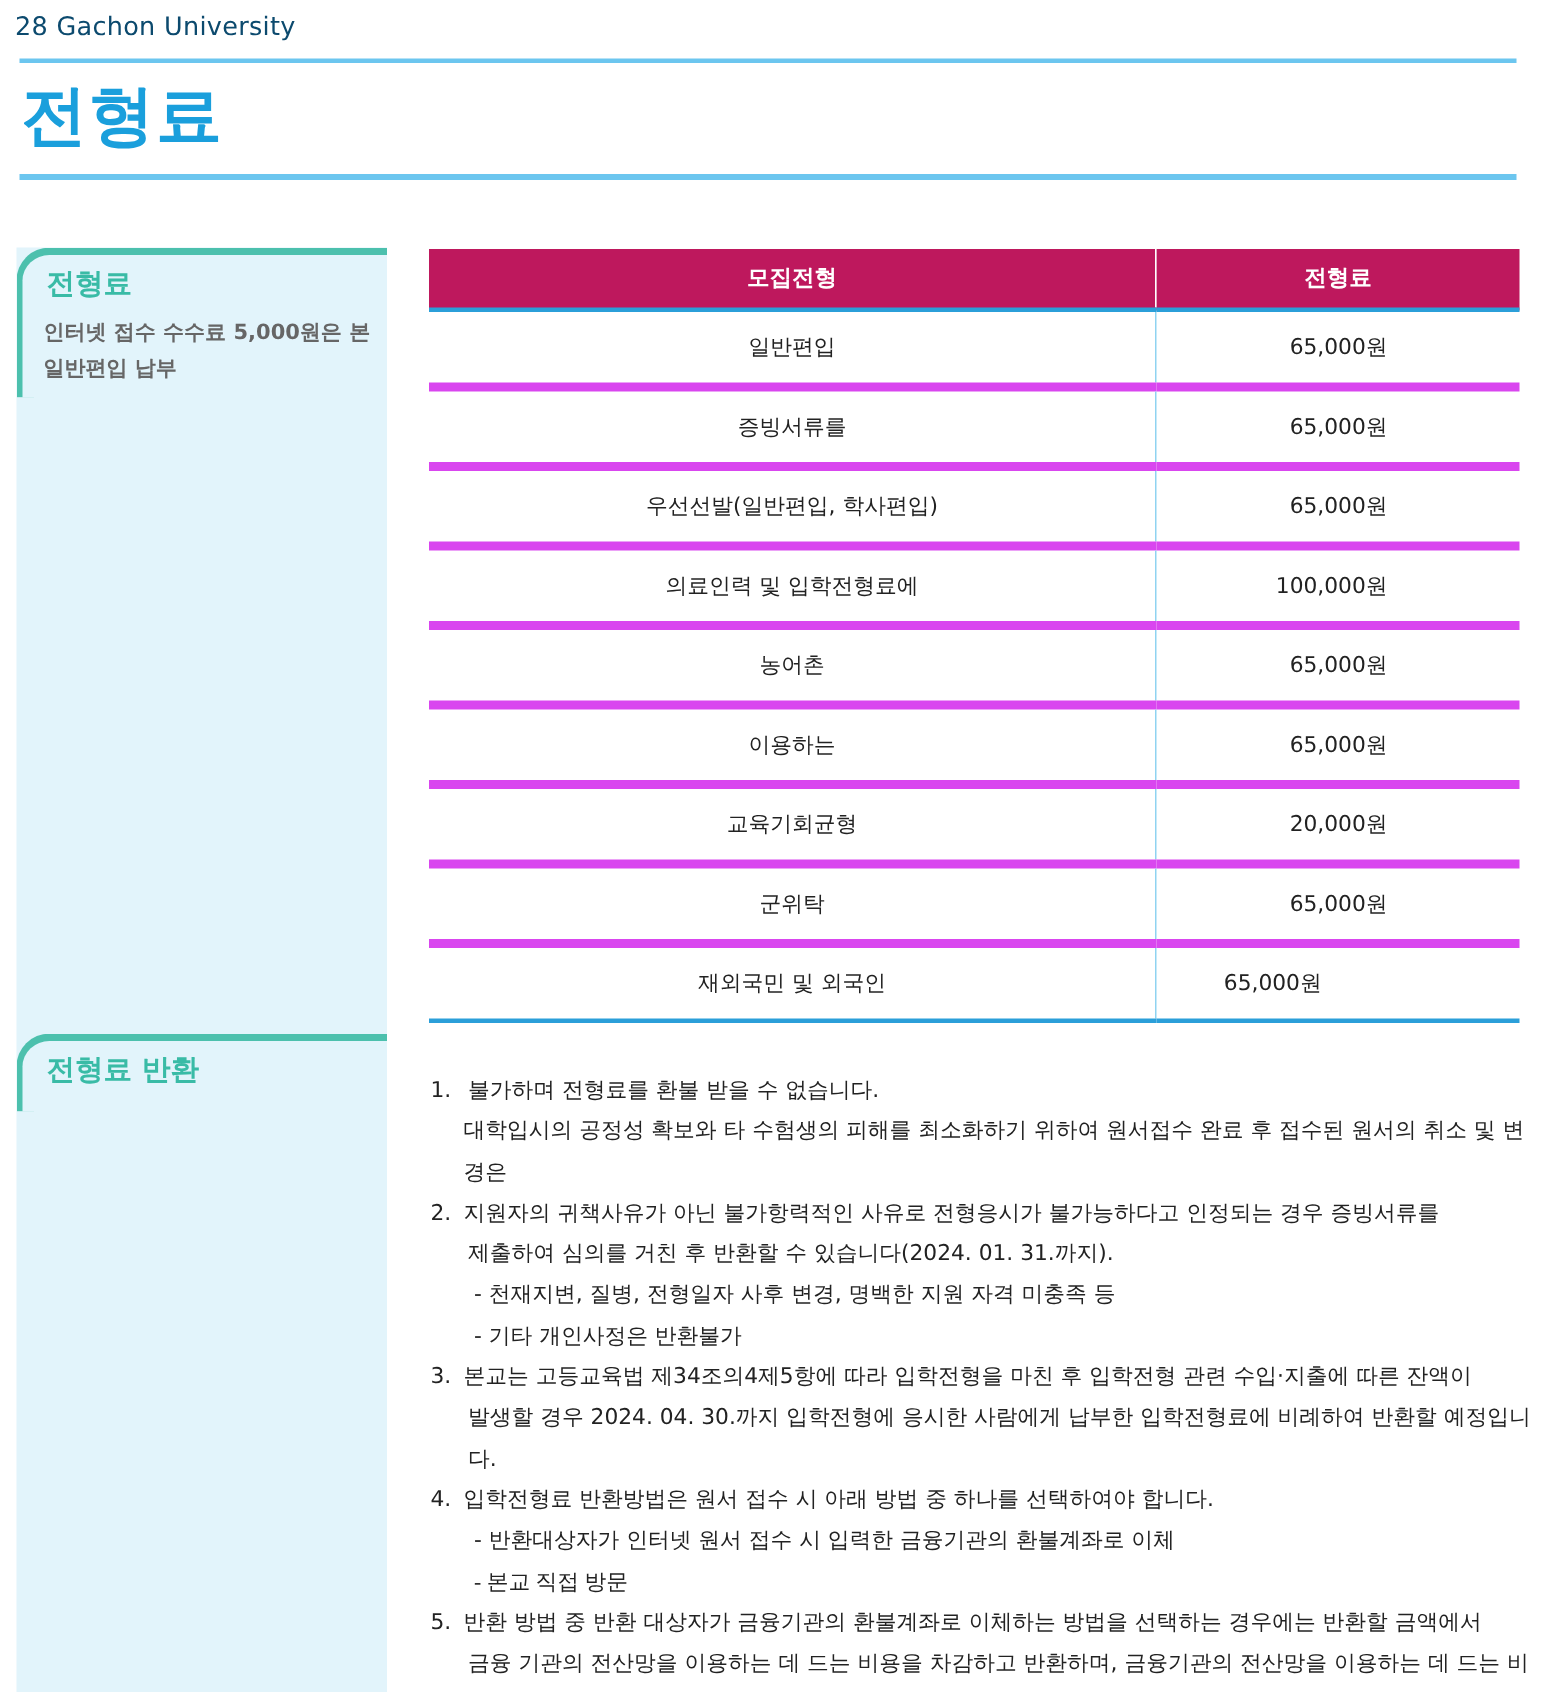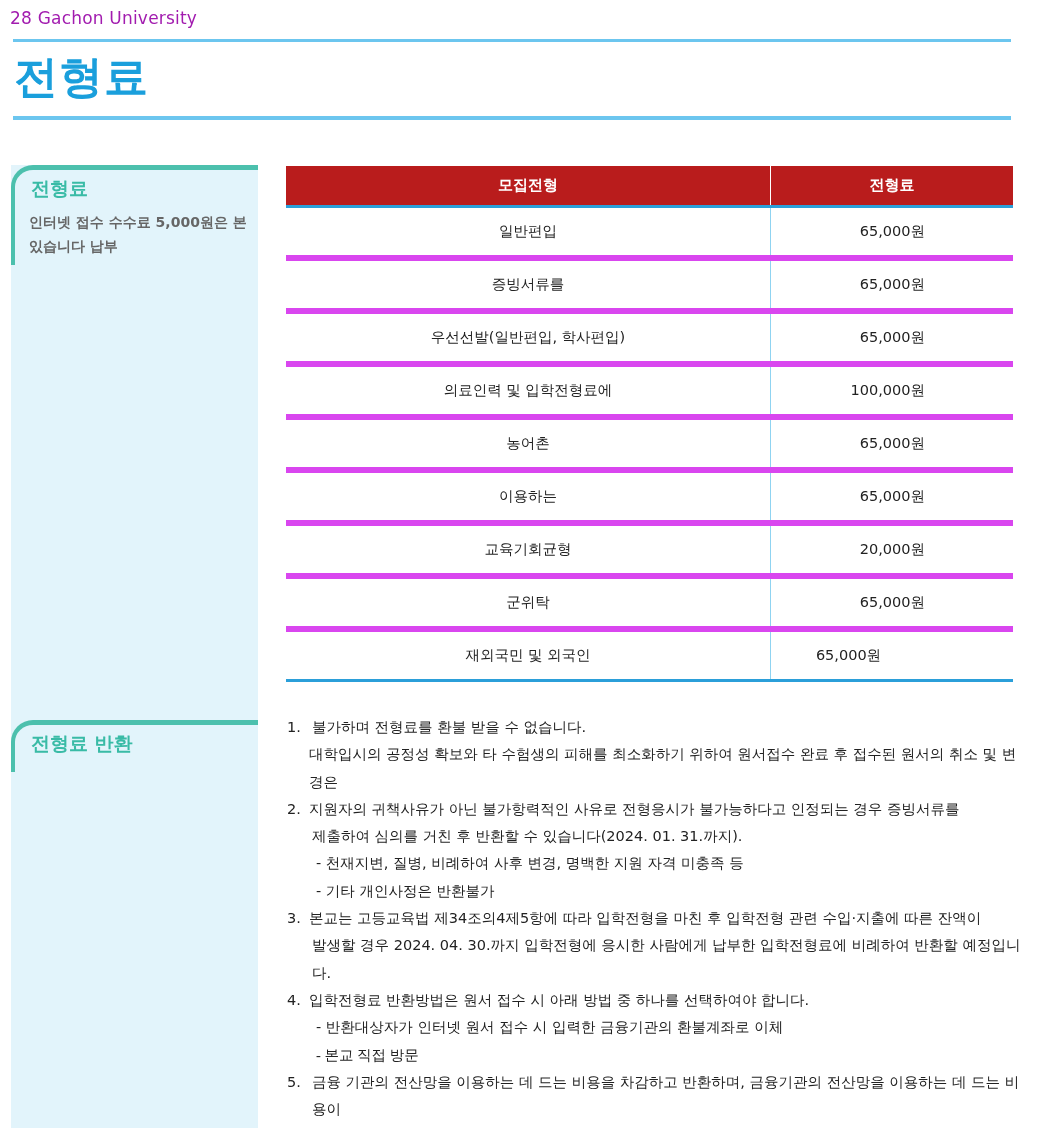--- a/index.html
+++ b/index.html
@@ -3,55 +3,55 @@
   <meta charset="utf-8">
   <style>
     html, body { margin: 0; padding: 0; }
     body {
       width: 1044px; height: 1128px; overflow: hidden; position: relative;
       background: #ffffff; font-family: "DejaVu Sans", "Liberation Sans", sans-serif;
       color: #222;
     }
     .page-header {
       position: absolute; left: 10px; top: 8px;
-      font-size: 17px; color: #a21caf; letter-spacing: 0.2px;
+      font-size: 17px; color: #0c4a6e; letter-spacing: 0.2px;
     }
     .rule { position: absolute; left: 13px; width: 998px; background: #6cc6ef; }
     .rule.top { top: 39px; height: 3px; }
     .rule.bottom { top: 116px; height: 4px; }
     .page-title {
       position: absolute; left: 14px; top: 48px;
       font-size: 44px; font-weight: bold; color: #1a9fdc; letter-spacing: 1px;
     }
     .sidebar {
       position: absolute; left: 11px; top: 165px; width: 247px; height: 963px;
       background: #e2f4fb;
     }
     .side-box {
       position: absolute; left: 0; width: 247px;
       border-top: 5px solid #4cc0ad; border-left: 4px solid #4cc0ad;
       border-top-left-radius: 22px; box-sizing: border-box;
       background: #e2f4fb;
     }
     .side-box.fee { top: 0; height: 100px; }
-    .side-box.refund { top: 555px; height: 52px; }
+    .side-box.refund { top: 524px; height: 52px; }
     .side-title {
       position: absolute; left: 16px; top: 6px;
       font-size: 19px; font-weight: bold; color: #39bba6;
     }
     .side-desc {
       position: absolute; left: 14px; top: 40px;
       font-size: 14px; font-weight: bold; color: #666; line-height: 24px; width: 225px;
     }
     .fee-table {
       position: absolute; left: 286px; top: 166px; width: 727px;
       border-collapse: collapse; font-size: 14.5px; color: #222;
     }
     .fee-table th {
-      background: #b91c1c; color: #ffffff; font-weight: bold; height: 37px;
+      background: #be185d; color: #ffffff; font-weight: bold; height: 37px;
       border-bottom: 3px solid #2b9fd9; font-size: 15px;
     }
     .fee-table th.col-type { width: 482px; border-right: 1px solid #ffffff; }
     .fee-table td {
       height: 45px; border-bottom: 6px solid #d946ef; text-align: center;
     }
     .fee-table td.col-type { border-right: 1px solid #8fd3f1; }
     .fee-table td.col-fee { text-align: right; padding-right: 88px; }
     .fee-table tr:last-child td { border-bottom: 3px solid #2b9fd9; text-align: center; }
     .refund-list {
@@ -66,21 +66,21 @@
 <body>
 
 <div class="page-header">28  Gachon  University</div>
 <div class="rule top"></div>
 <h1 class="page-title" style="margin:0">전형료</h1>
 <div class="rule bottom"></div>
 
 <div class="sidebar">
   <div class="side-box fee">
     <div class="side-title">전형료</div>
-    <div class="side-desc">인터넷 접수 수수료 5,000원은 본 있습니다 납부</div>
+    <div class="side-desc">인터넷 접수 수수료 5,000원은 본 일반편입 납부</div>
   </div>
   <div class="side-box refund">
     <div class="side-title">전형료 반환</div>
   </div>
 </div>
 
 <table class="fee-table">
   <thead>
     <tr>
       <th class="col-type">모집전형</th>
@@ -130,31 +130,32 @@
 <div class="refund-list" id="refund-list">
     <div class="item">
       <span class="num">1.</span>
       <div style="padding-left: 3px;">불가하며 전형료를 환불 받을 수 없습니다.</div>
       <div>대학입시의 공정성 확보와 타 수험생의 피해를 최소화하기 위하여 원서접수 완료 후 접수된 원서의 취소 및 변경은</div>
     </div>
     <div class="item">
       <span class="num">2.</span>
       <div>지원자의 귀책사유가 아닌 불가항력적인 사유로 전형응시가 불가능하다고 인정되는 경우 증빙서류를</div>
       <div style="padding-left: 3px;">제출하여 심의를 거친 후 반환할 수 있습니다(2024. 01. 31.까지).</div>
-      <div class="sub" style="margin-left: -18px;">- 천재지변, 질병, 비례하여 사후 변경, 명백한 지원 자격 미충족 등</div>
+      <div class="sub" style="margin-left: -18px;">- 천재지변, 질병, 전형일자 사후 변경, 명백한 지원 자격 미충족 등</div>
       <div class="sub" style="margin-left: -18px;">- 기타 개인사정은 반환불가</div>
     </div>
     <div class="item">
       <span class="num">3.</span>
       <div>본교는 고등교육법 제34조의4제5항에 따라 입학전형을 마친 후 입학전형 관련 수입·지출에 따른 잔액이</div>
       <div style="padding-left: 3px;">발생할 경우 2024. 04. 30.까지 입학전형에 응시한 사람에게 납부한 입학전형료에 비례하여 반환할 예정입니다.</div>
     </div>
     <div class="item">
       <span class="num">4.</span>
       <div>입학전형료 반환방법은 원서 접수 시 아래 방법 중 하나를 선택하여야 합니다.</div>
       <div class="sub" style="margin-left: -18px;">- 반환대상자가 인터넷 원서 접수 시 입력한 금융기관의 환불계좌로 이체</div>
       <div class="sub" style="margin-left: -18px; font-family: Liberation Serif, serif;">- 본교 직접 방문</div>
     </div>
     <div class="item">
       <span class="num">5.</span>
+      <div>반환 방법 중 반환 대상자가 금융기관의 환불계좌로 이체하는 방법을 선택하는 경우에는 반환할 금액에서</div>
       <div style="padding-left: 3px;">금융 기관의 전산망을 이용하는 데 드는 비용을 차감하고 반환하며, 금융기관의 전산망을 이용하는 데 드는 비용이</div>
     </div>
   </div>
 
 </body></html>

